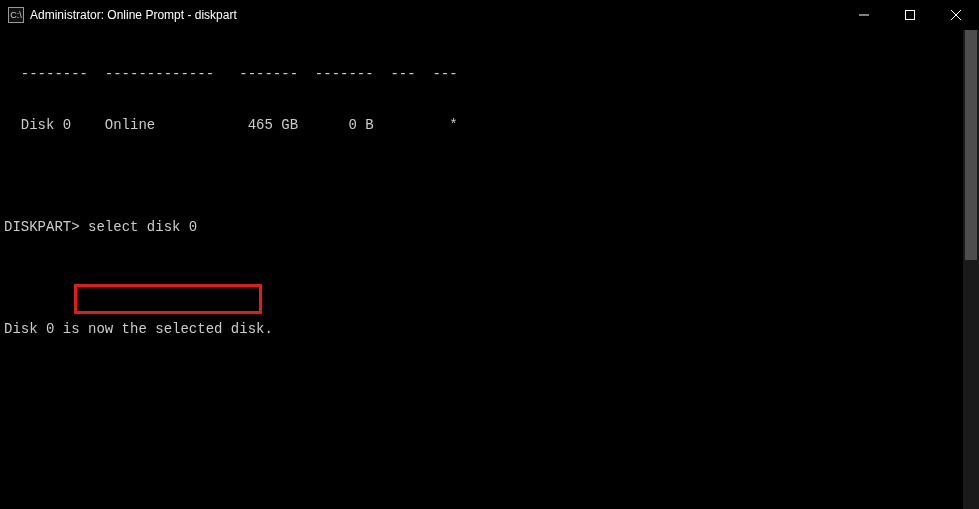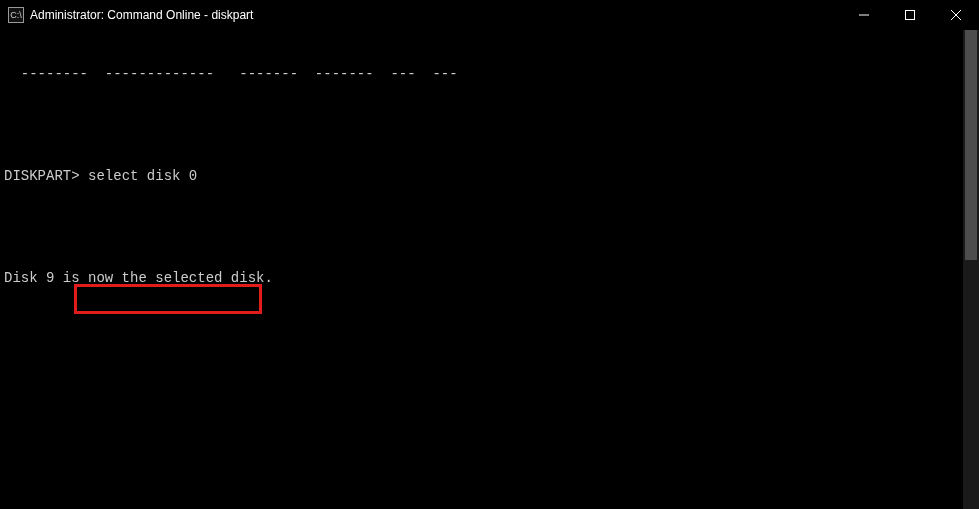--- a/index.html
+++ b/index.html
@@ -76,21 +76,21 @@
     height: 230px;
     background: #4d4d4d;
   }
   .command-text { color: #ccc; text-align: center; }
 </style>
 </head>
 <body>
 
 <div class="titlebar">
   <span class="icon">C:\</span>
-  <span class="title">Administrator: Command Online - diskpart</span>
+  <span class="title">Administrator: Online Prompt - diskpart</span>
   <span class="spacer"></span>
   <span class="winbtn">
     <svg width="10" height="10" viewBox="0 0 10 10">
         <line x1="0" y1="5" x2="10" y2="5" stroke="#fff" stroke-width="1"></line>
       </svg>
   </span>
   <span class="winbtn">
     <svg width="10" height="10" viewBox="0 0 10 10">
         <rect x="0.5" y="0.5" width="9" height="9" fill="none" stroke="#fff" stroke-width="1"></rect>
       </svg>
@@ -98,24 +98,25 @@
   <span class="winbtn">
     <svg width="10" height="10" viewBox="0 0 10 10">
         <line x1="0" y1="0" x2="10" y2="10" stroke="#fff" stroke-width="1"></line>
         <line x1="10" y1="0" x2="0" y2="10" stroke="#fff" stroke-width="1"></line>
       </svg>
   </span>
 </div>
 
 <div class="terminal">
   <div class="line" id="disk-rule">  --------  -------------   -------  -------  ---  ---</div>
+  <div id="disk-rows"><div class="line">  Disk 0    Online           465 GB      0 B         *</div></div>
   <div class="line"> </div>
   <div class="line"><span>DISKPART&gt;</span> <span class="command-text">select disk 0</span></div>
   <div class="line"> </div>
-  <div class="line">Disk 9 is now the selected disk.</div>
+  <div class="line">Disk 0 is now the selected disk.</div>
   <div class="line"> </div>
   
   
   
   
   
   
   
   
   

